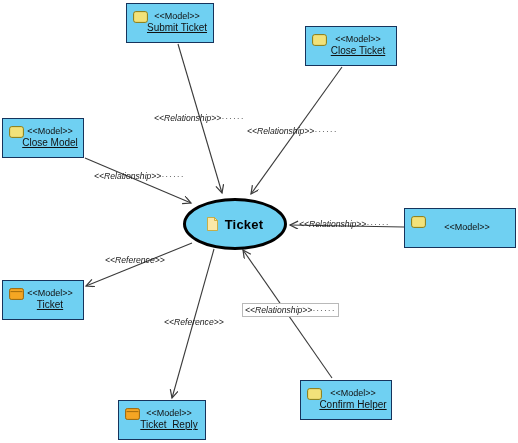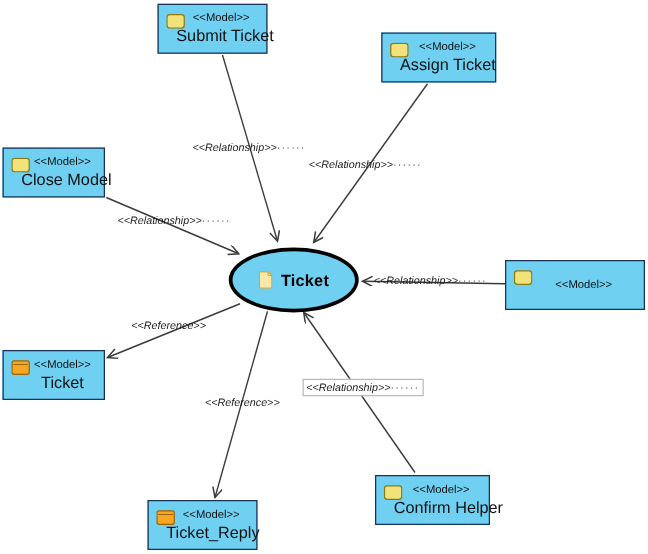--- a/index.html
+++ b/index.html
@@ -48,23 +48,24 @@
     line-height: 1.25;
   }
   .node-stereo {
     display: block;
     font-size: 9px;
     color: #111111;
     white-space: nowrap;
   }
   .node-label {
     display: block;
-    font-size: 13px;
+    font-size: 10px;
     color: #111111;
     white-space: nowrap;
+    text-decoration: underline;
   }
   .ellipse-node {
     position: absolute;
     box-sizing: border-box;
     background: #6FD0F2;
     border: 3px solid #000000;
     border-radius: 50%;
     display: flex;
     align-items: center;
     justify-content: center;
@@ -139,21 +140,21 @@
       <span class="node-label">Submit Ticket</span>
     </div>
   </div>
 
   <div class="model-node" id="node-1" style="left: 305px; top: 26px; width: 92px; height: 40px;">
     <svg class="node-icon" viewBox="0 0 15 12">
       <rect x="0.6" y="0.6" width="13.8" height="10.8" rx="2.2" ry="2.2" fill="#F2E27A" stroke="#8a7a14" stroke-width="1"></rect>
     </svg>
     <div class="node-text">
       <span class="node-stereo">&lt;&lt;Model&gt;&gt;</span>
-      <span class="node-label">Assign Ticket</span>
+      <span class="node-label">Close Ticket</span>
     </div>
   </div>
 
   <div class="model-node" id="node-2" style="left: 2px; top: 118px; width: 82px; height: 40px;">
     <svg class="node-icon" viewBox="0 0 15 12">
       <rect x="0.6" y="0.6" width="13.8" height="10.8" rx="2.2" ry="2.2" fill="#F2E27A" stroke="#8a7a14" stroke-width="1"></rect>
     </svg>
     <div class="node-text">
       <span class="node-stereo">&lt;&lt;Model&gt;&gt;</span>
       <span class="node-label">Close Model</span>

